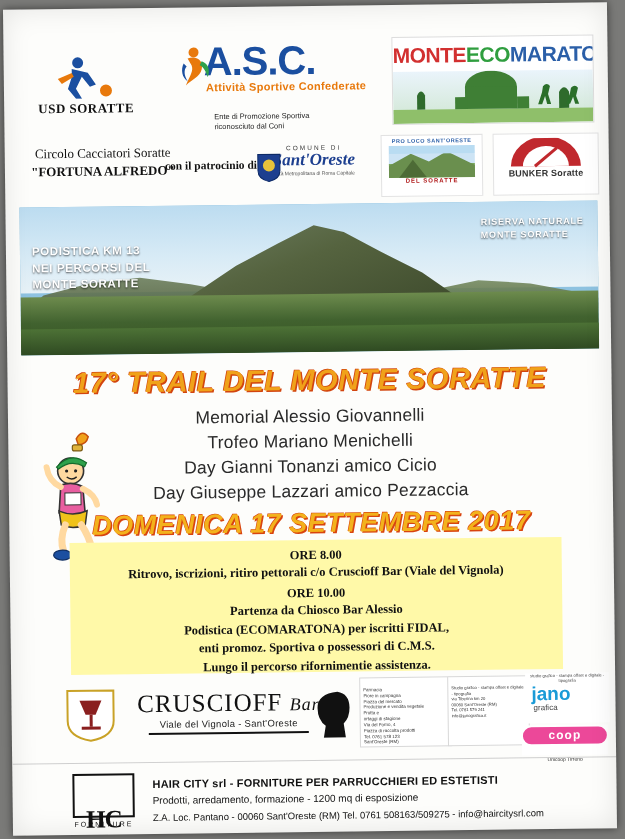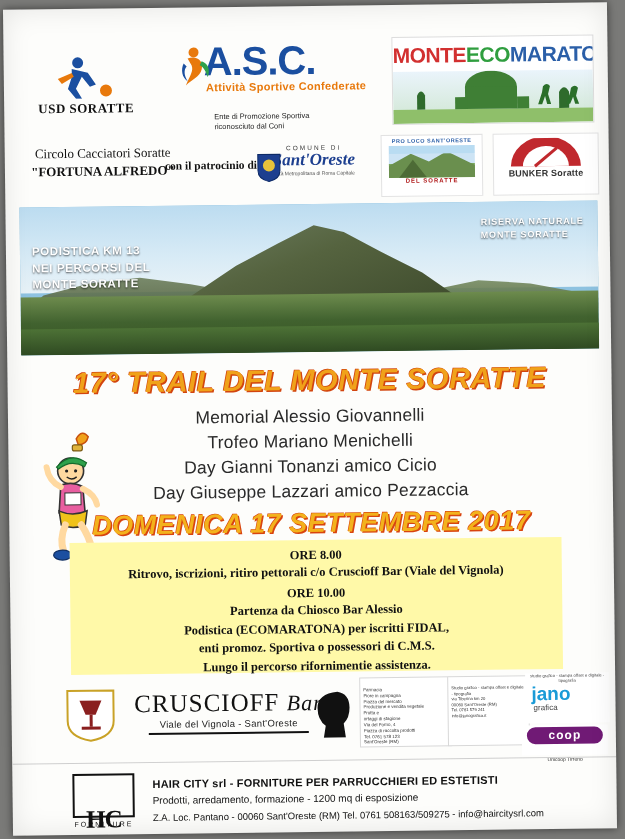--- a/index.html
+++ b/index.html
@@ -391,21 +391,21 @@
     text-align: center;
   }
   .cruscioff .name {
     font-family: "Liberation Serif", serif;
     font-size: 25px;
     letter-spacing: 1px;
     color: #111;
   }
   .cruscioff .name .bar {
     font-style: italic;
-    font-size: 22px;
+    font-size: 18px;
   }
   .cruscioff .addr {
     font-family: "Liberation Sans", sans-serif;
     font-size: 9.5px;
     color: #222;
     margin-top: 1px;
     letter-spacing: 0.3px;
   }
   .cruscioff .rule {
     width: 160px; height: 2px;
@@ -470,22 +470,22 @@
   }
   .coop {
     position: absolute;
     left: 510px; top: 56px;
     width: 86px; height: 30px;
     background: #fff;
     text-align: center;
   }
   .coop-pill {
     margin: 2px auto 12px;
-    width: 76px; height: 17px;
-    background: #701a75;
+    width: 84px; height: 17px;
+    background: #ec4899;
     border-radius: 9px;
     color: #fff;
     font-family: "Liberation Sans", sans-serif;
     font-weight: bold;
     font-size: 12px;
     line-height: 17px;
     letter-spacing: 1px;
   }
   .coop-sub {
     font-size: 5px;

